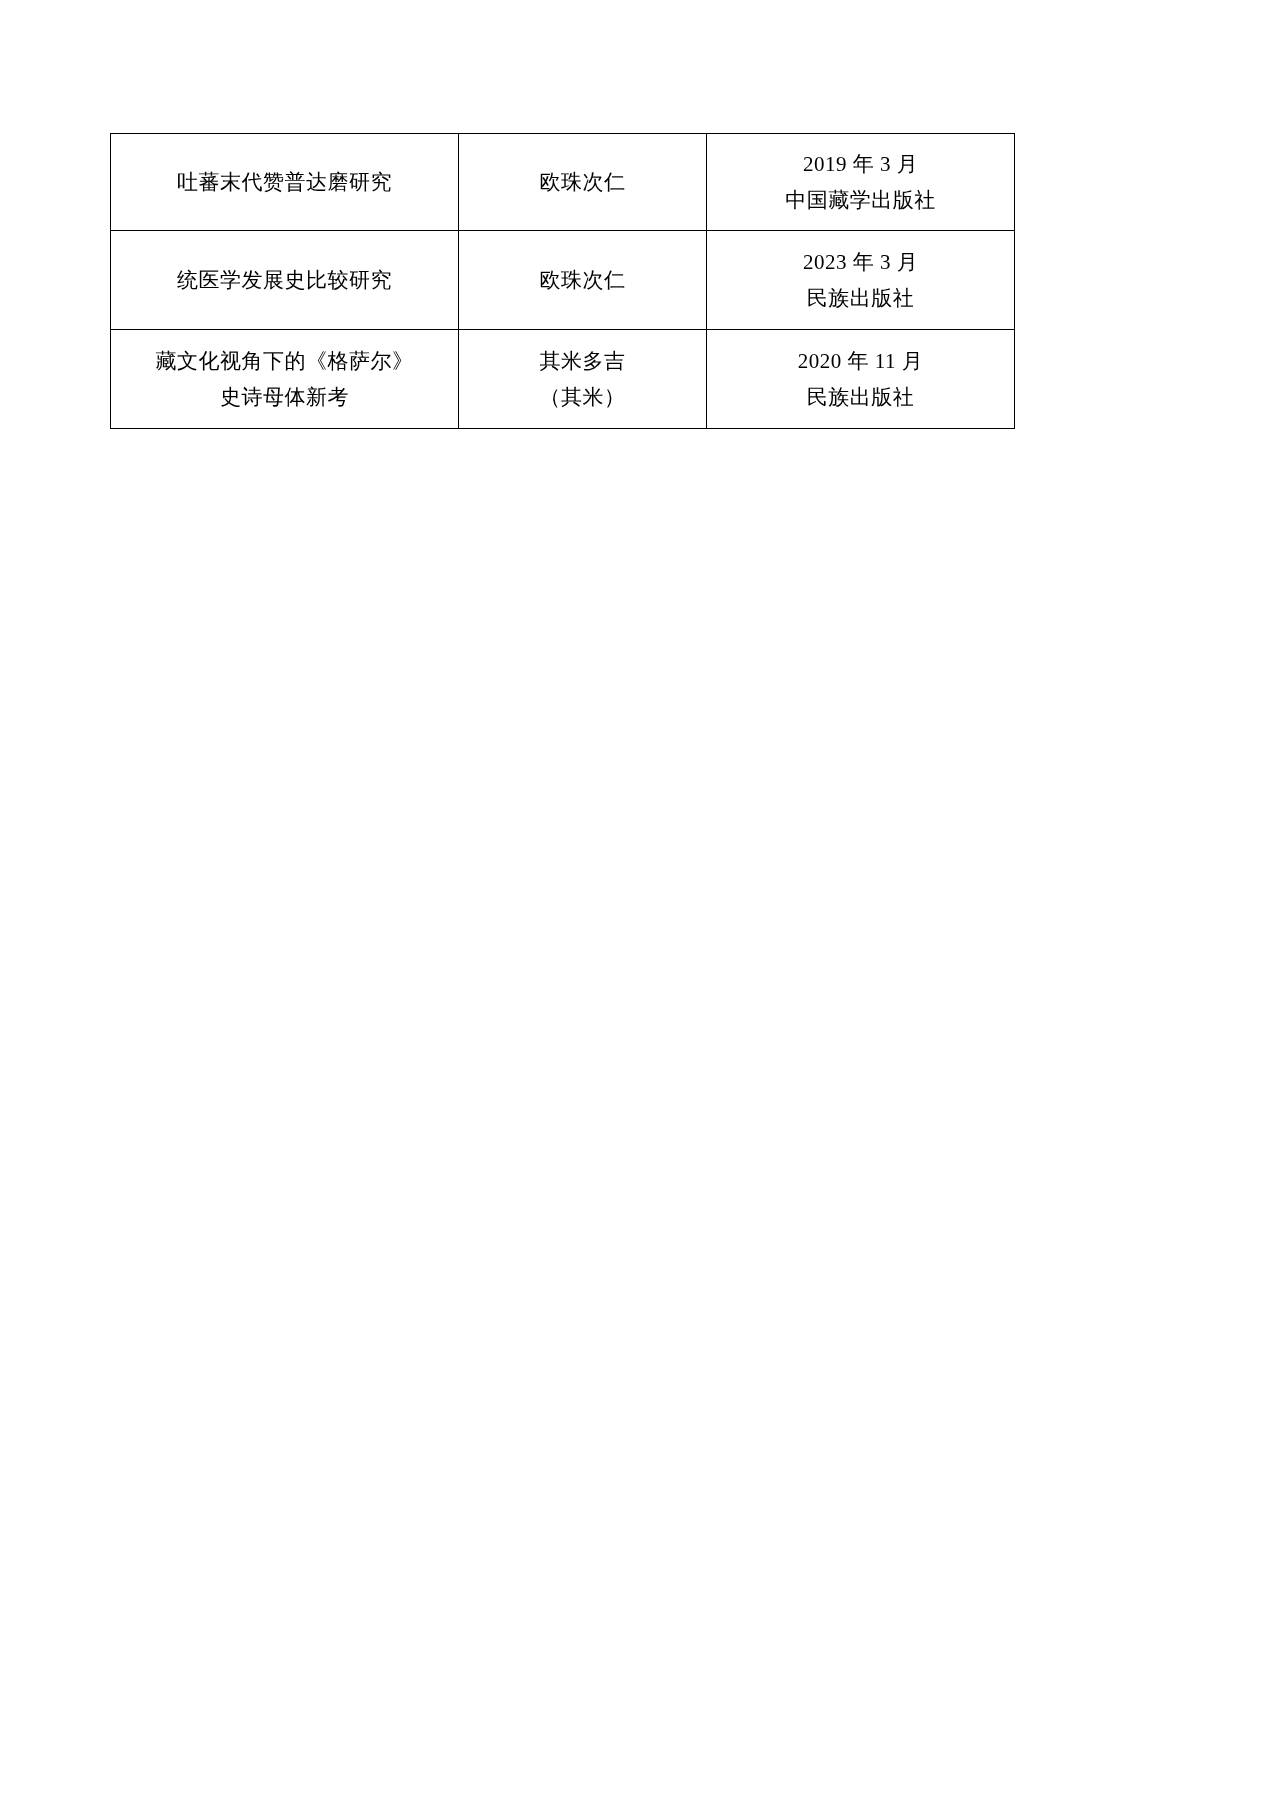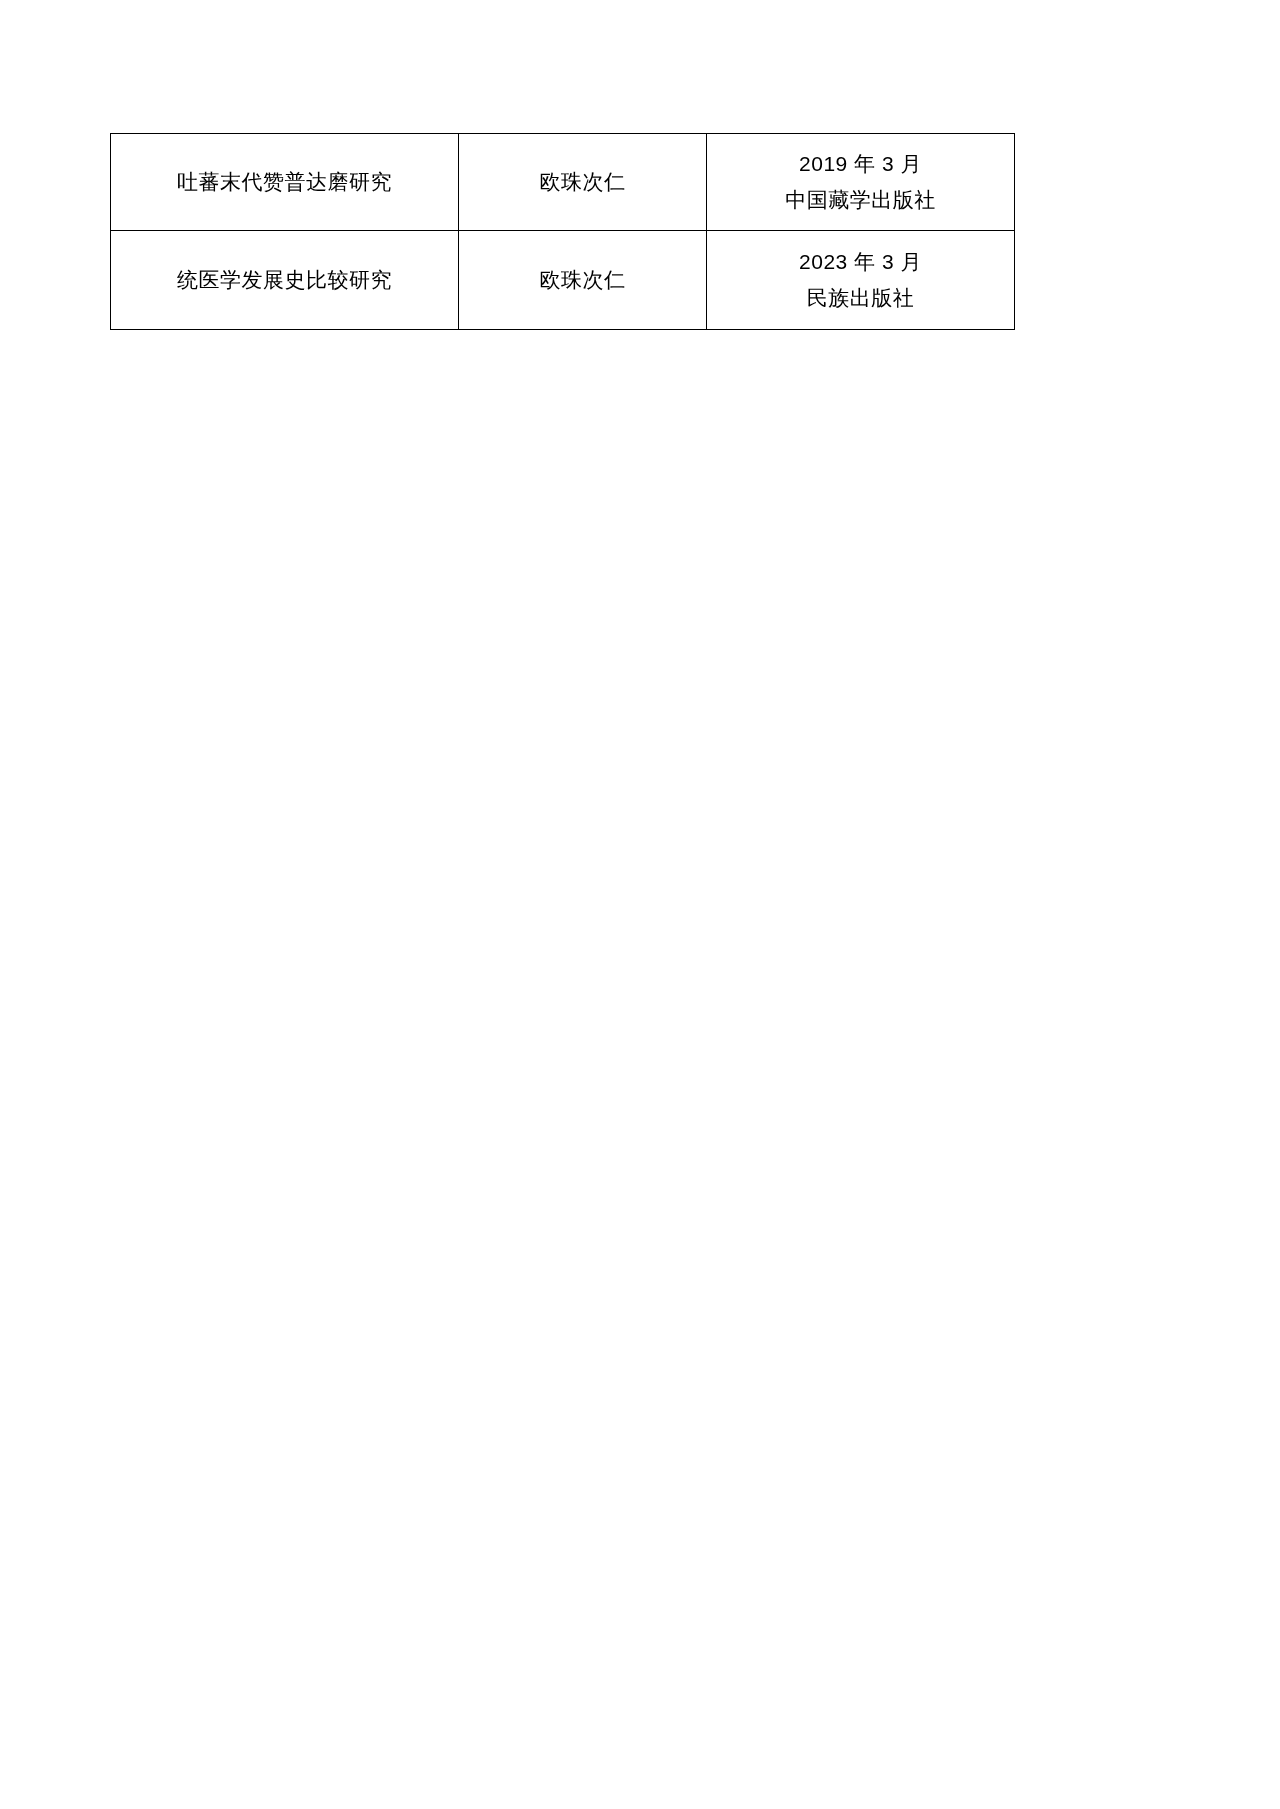--- a/index.html
+++ b/index.html
@@ -47,21 +47,21 @@
     display: block;
     white-space: pre-wrap;
   }
   .row-h1 td { height: 96px; }
   .row-h2 td { height: 106px; }
   .row-h3 td { height: 98px; }
   .row-h4 td { height: 96px; }
   .row-h5 td { height: 98px; }
 
   .num {
-    font-family: Liberation Sans, sans-serif;
+    font-family: Liberation Serif, serif;
   }
 </style>
 </head>
 <body>
 
 <div class="page">
 
   <table class="doc-table">
     <colgroup>
       <col class="col-title">
@@ -103,17 +103,37 @@
         </td>
         <td>
           <div class="cell-inner">
             <span class="line num">2023 年 3 月</span>
             <span class="line">民族出版社</span>
           </div>
         </td>
       </tr>
 
 
+      <tr class="row-h5">
+        <td>
+          <div class="cell-inner">
+            <span class="line">藏文化视角下的《格萨尔》</span>
+            <span class="line">史诗母体新考</span>
+          </div>
+        </td>
+        <td>
+          <div class="cell-inner">
+            <span class="line">其米多吉</span>
+            <span class="line">（其米）</span>
+          </div>
+        </td>
+        <td>
+          <div class="cell-inner">
+            <span class="line num">2020 年 11 月</span>
+            <span class="line">民族出版社</span>
+          </div>
+        </td>
+      </tr>
 
     </tbody>
   </table>
 
 </div>
 
 </body></html>

